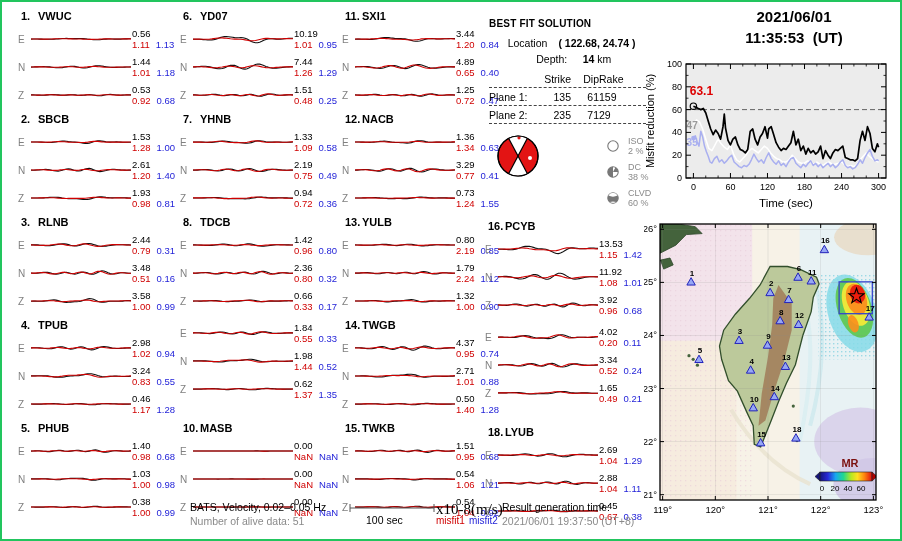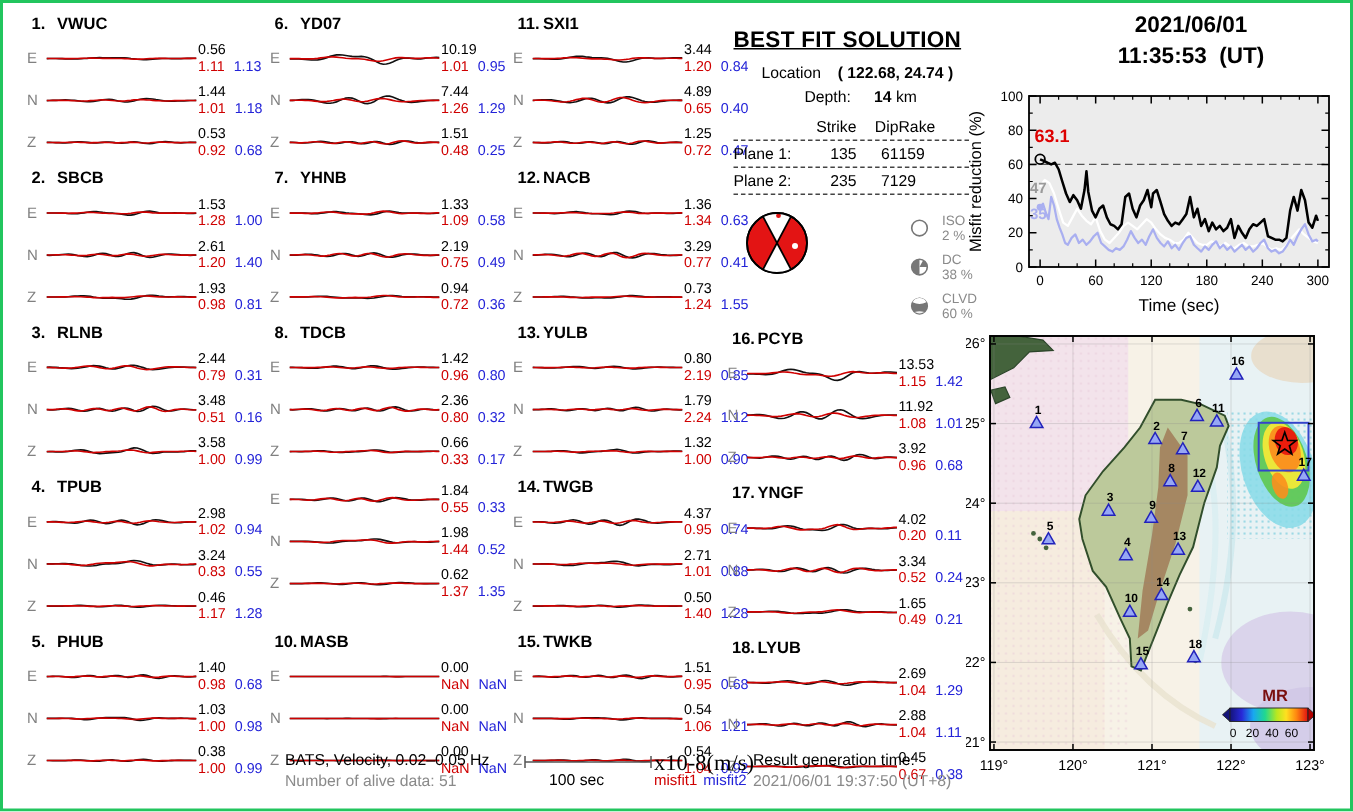--- a/index.html
+++ b/index.html
@@ -16,21 +16,21 @@
   .comp-row{display:flex;align-items:center;height:28px;}
   .clabel{width:13px;font-size:10px;color:#808080;flex:none;}
   svg.wf{width:100px;height:26px;flex:none;}
   .nums{flex:none;width:49px;font-size:9.5px;line-height:11px;padding-left:1px;}
   .amp{display:block;color:#000;}
   .mrow{display:block;white-space:nowrap;}
   .m1{color:#cf0000;}
   .m2{color:#2323d8;margin-left:6px;}
   
   .bestfit{position:absolute;left:487px;top:16px;width:157px;font-size:10.5px;}
-  .bf-title{font-size:15px;font-weight:bold;margin-bottom:8px;letter-spacing:.2px;text-decoration:underline;}
+  .bf-title{font-size:10px;font-weight:bold;margin-bottom:8px;letter-spacing:.2px;}
   .bf-row{margin:4px 0;text-align:center;}
   .bf-label{display:inline-block;width:56px;}
   .bf-val{font-weight:bold;}
   .mw-val{font-size:17px;font-weight:bold;margin-left:14px;}
   .pl-head,.pl-row{display:flex;border-bottom:1px dashed #444;padding:3px 0 2px 0;}
   .pl-head{margin-top:5px;}
   .pl-c0{width:46px;}
   .pl-c1{width:36px;text-align:right;}
   .pl-c2{width:28px;text-align:right;}
   .pl-c3{width:38px;}
@@ -670,23 +670,20 @@
             <path d="M0.0,12.9 L2.1,13.0 L4.2,13.2 L6.3,13.3 L8.3,13.4 L10.4,13.2 L12.5,12.8 L14.6,12.4 L16.7,12.1 L18.8,12.0 L20.8,12.2 L22.9,12.7 L25.0,13.4 L27.1,13.9 L29.2,14.1 L31.3,13.8 L33.3,13.2 L35.4,12.6 L37.5,12.3 L39.6,12.4 L41.7,13.0 L43.8,13.7 L45.8,14.2 L47.9,14.2 L50.0,13.6 L52.1,12.8 L54.2,12.2 L56.3,12.1 L58.3,12.6 L60.4,13.5 L62.5,14.5 L64.6,14.9 L66.7,14.6 L68.8,13.6 L70.8,12.4 L72.9,11.4 L75.0,11.0 L77.1,11.2 L79.2,11.9 L81.3,12.7 L83.3,13.4 L85.4,13.7 L87.5,13.6 L89.6,13.3 L91.7,12.9 L93.8,12.7 L95.8,12.7 L97.9,12.8 L100.0,13.1" fill="none" stroke="#111" stroke-width="1.1"></path>
             <path d="M0.0,13.0 L2.1,13.1 L4.2,13.1 L6.3,13.1 L8.3,13.0 L10.4,12.9 L12.5,12.7 L14.6,12.6 L16.7,12.7 L18.8,12.8 L20.8,13.1 L22.9,13.3 L25.0,13.5 L27.1,13.5 L29.2,13.3 L31.3,13.0 L33.3,12.8 L35.4,12.7 L37.5,12.8 L39.6,13.0 L41.7,13.4 L43.8,13.5 L45.8,13.5 L47.9,13.2 L50.0,12.8 L52.1,12.6 L54.2,12.6 L56.3,12.8 L58.3,13.2 L60.4,13.6 L62.5,13.7 L64.6,13.4 L66.7,12.9 L68.8,12.4 L70.8,12.1 L72.9,12.0 L75.0,12.3 L77.1,12.7 L79.2,13.1 L81.3,13.4 L83.3,13.5 L85.4,13.3 L87.5,13.1 L89.6,13.0 L91.7,12.9 L93.8,12.9 L95.8,13.0 L97.9,13.1 L100.0,13.1" fill="none" stroke="#cf0000" stroke-width="1.1"></path>
           </svg>
       <span class="nums">
         <span class="amp">3.92</span>
         <span class="mrow"><span class="m1">0.96</span><span class="m2">0.68</span></span>
       </span>
     </div>
   </div>
       <div class="station">
-    <div class="st-title">
-      <span class="st-num">17.</span><span class="st-name">YNGF</span>
-    </div>
     <div class="comp-row">
       <span class="clabel">E</span>
       <svg class="wf" viewBox="0 0 100 26">
             <path d="M0.0,13.1 L2.1,13.1 L4.2,13.1 L6.3,13.2 L8.3,13.2 L10.4,13.4 L12.5,13.5 L14.6,13.5 L16.7,13.4 L18.8,13.1 L20.8,12.6 L22.9,12.1 L25.0,11.7 L27.1,11.6 L29.2,11.7 L31.3,12.1 L33.3,12.7 L35.4,13.3 L37.5,13.8 L39.6,14.0 L41.7,14.1 L43.8,14.1 L45.8,14.3 L47.9,14.5 L50.0,14.6 L52.1,14.5 L54.2,14.0 L56.3,13.2 L58.3,12.2 L60.4,11.2 L62.5,10.7 L64.6,10.7 L66.7,11.2 L68.8,12.0 L70.8,12.8 L72.9,13.4 L75.0,13.6 L77.1,13.6 L79.2,13.4 L81.3,13.2 L83.3,13.2 L85.4,13.3 L87.5,13.4 L89.6,13.5 L91.7,13.5 L93.8,13.4 L95.8,13.2 L97.9,12.9 L100.0,12.8" fill="none" stroke="#111" stroke-width="1.1"></path>
             <path d="M0.0,13.2 L2.1,13.1 L4.2,13.1 L6.3,13.2 L8.3,13.2 L10.4,13.2 L12.5,13.2 L14.6,13.0 L16.7,12.8 L18.8,12.4 L20.8,12.1 L22.9,12.0 L25.0,12.0 L27.1,12.4 L29.2,12.9 L31.3,13.4 L33.3,13.9 L35.4,14.2 L37.5,14.2 L39.6,14.1 L41.7,13.9 L43.8,13.8 L45.8,13.8 L47.9,13.7 L50.0,13.5 L52.1,13.0 L54.2,12.2 L56.3,11.5 L58.3,11.0 L60.4,10.8 L62.5,11.2 L64.6,11.9 L66.7,12.8 L68.8,13.5 L70.8,13.9 L72.9,14.0 L75.0,13.8 L77.1,13.5 L79.2,13.3 L81.3,13.2 L83.3,13.2 L85.4,13.3 L87.5,13.3 L89.6,13.3 L91.7,13.1 L93.8,12.9 L95.8,12.8 L97.9,12.6 L100.0,12.6" fill="none" stroke="#cf0000" stroke-width="1.1"></path>
           </svg>
       <span class="nums">
         <span class="amp">4.02</span>
         <span class="mrow"><span class="m1">0.20</span><span class="m2">0.11</span></span>
       </span>

